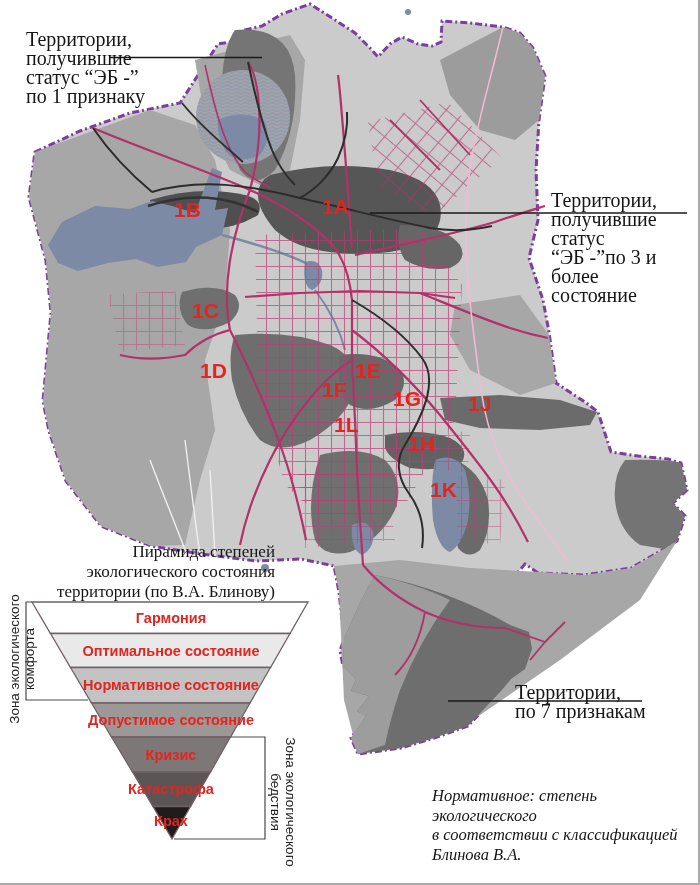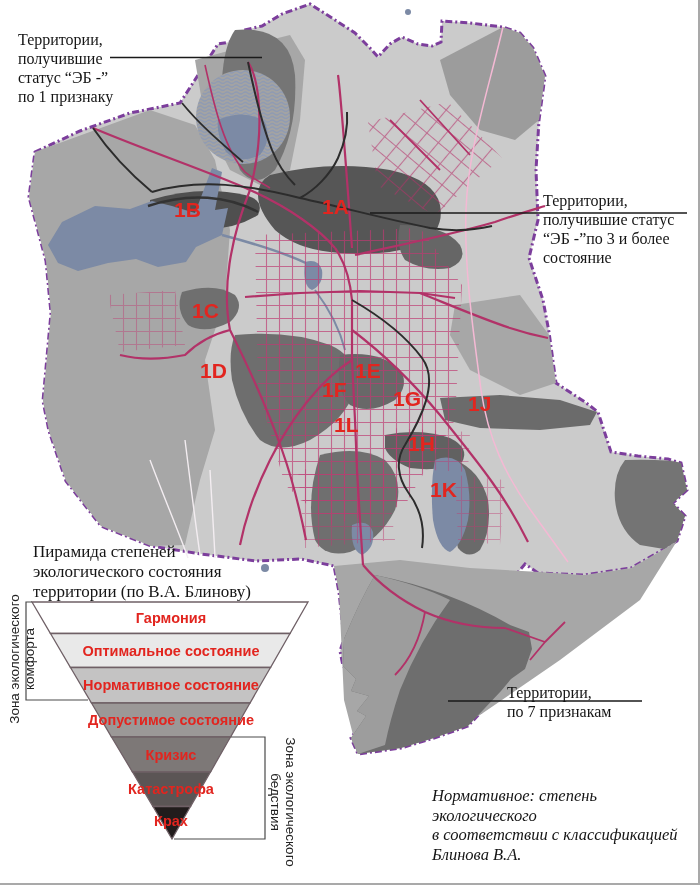--- a/index.html
+++ b/index.html
@@ -1,21 +1,21 @@
 <!DOCTYPE html>
 <html><head>
 <meta charset="utf-8">
 <style>
   html,body{margin:0;padding:0;background:#fff;}
   .page{position:relative;width:700px;height:885px;background:#fff;overflow:hidden;
         border-right:2px solid #a9a9a9;border-bottom:2px solid #a9a9a9;box-sizing:border-box;
         font-family:"Liberation Serif",serif;}
   .map-svg{position:absolute;left:0;top:0;width:700px;height:885px;}
   .txt{position:absolute;color:#151515;}
-  .t-serif{font-family:"Liberation Serif",serif;font-size:16px;line-height:19px;}
+  .t-serif{font-family:"Liberation Serif",serif;font-size:20px;line-height:19px;margin-left:8px;}
   .note-block{font-family:"Liberation Serif",serif;font-style:italic;font-size:16.5px;line-height:19.5px;}
   .pyr-title{font-family:"Liberation Serif",serif;font-size:17px;line-height:20px;}
   .zone{font-family:"Liberation Sans",sans-serif;font-size:13.5px;line-height:15px;color:#222;text-align:center;}
   .zone-left{left:-43px;top:644px;width:130px;transform:rotate(-90deg);transform-origin:center;}
   .zone-right{left:208px;top:787px;width:150px;transform:rotate(90deg);transform-origin:center;}
   .map-lbl{font-family:"Liberation Sans",sans-serif;font-weight:bold;font-size:21px;fill:#e2251f;}
   .band-lbl{font-family:"Liberation Sans",sans-serif;font-weight:bold;font-size:14.5px;fill:#e2251f;text-anchor:middle;}
 </style>
 </head>
 <body>
@@ -191,21 +191,21 @@
   <div>Территории,</div>
   <div>по 7 признакам</div>
 </div>
 
 <div class="txt note-block" style="left:432px;top:786px;width:262px;">
   <div>Нормативное: степень экологического</div>
   <div>в соответствии с классификацией</div>
   <div>Блинова В.А.</div>
 </div>
 
-<div class="txt pyr-title" style="left:33px;top:542px;width:250px;">
+<div class="txt pyr-title" style="left:25px;top:542px;width:250px;text-align:right;">
   <div>Пирамида степеней</div>
   <div>экологического состояния</div>
   <div>территории (по В.А. Блинову)</div>
 </div>
 
 <div class="txt zone zone-left">
   <div>Зона экологического</div>
   <div>комфорта</div>
 </div>
 <div class="txt zone zone-right">

